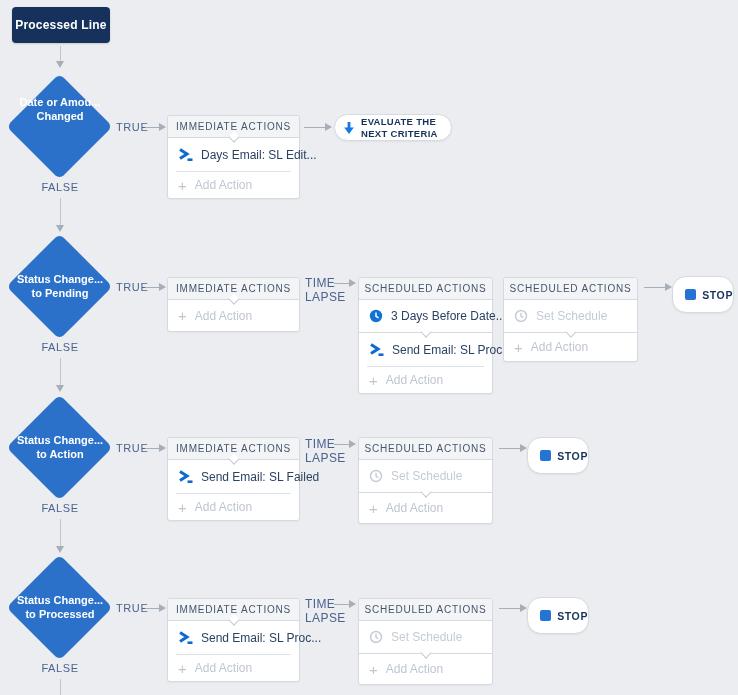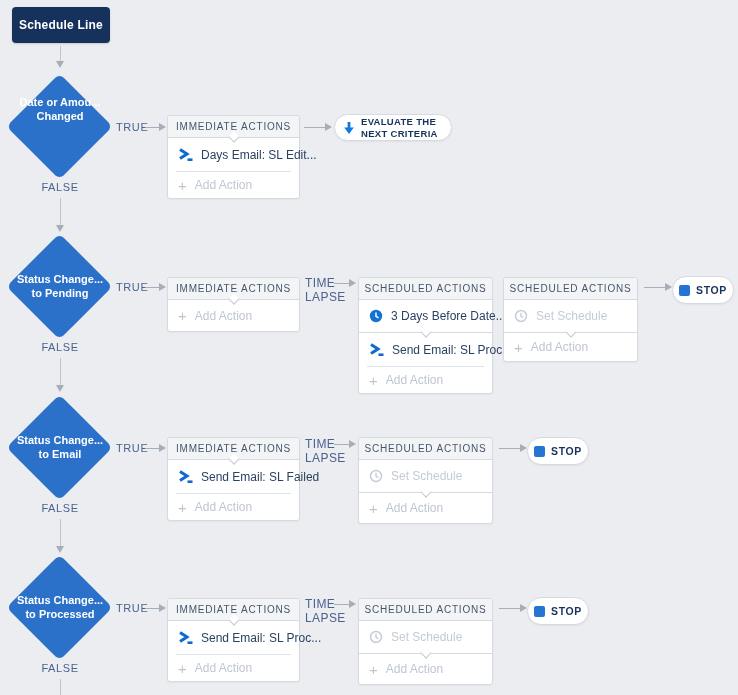--- a/index.html
+++ b/index.html
@@ -47,32 +47,32 @@
   .add-row { display:flex; align-items:center; gap:8px; padding:0 10px; height:26px;
     font-size:12px; color:#bfc6d1; cursor:pointer; position:relative; }
   .add-row .plus { font-size:15px; font-weight:400; line-height:1; }
   .muted { color:#c4cbd6; }
 
   
   .pill { position:absolute; background:#fff; border:1px solid #d5dae1; border-radius:14px;
     display:flex; align-items:center; box-shadow:0 1px 2px rgba(0,0,0,.05); cursor:pointer; }
   .eval-pill { left:334px; top:114px; width:118px; height:27px; padding:0 10px 0 8px; gap:6px; }
   .eval-text { font-size:9.5px; font-weight:bold; color:#16325c; line-height:1.2; letter-spacing:0.3px; }
-  .stop-pill { width:62px; height:28px; justify-content:center; gap:6px; }
+  .stop-pill { width:62px; height:37px; justify-content:flex-end; gap:6px; }
   .stop-square { width:11px; height:11px; background:#2574d4; border-radius:2px; }
   .stop-text { font-size:10.5px; font-weight:bold; color:#16325c; letter-spacing:0.6px; }
 
   .icon { display:inline-flex; flex:none; }
 </style>
 </head>
 <body>
 
 <div class="canvas">
 
-  <div class="start-box">Schedule Line</div>
+  <div class="start-box">Processed Line</div>
   <div class="vline" style="left:60px; top:46px; height:15px;"></div>
   <div class="ah-down" style="left:56px; top:61px;"></div>
 
   <div class="diamond" style="left:22px; top:89px;"></div>
   <div class="diamond-label" style="top:96px;">
     <div>Date or Amou...</div>
       <div>Changed</div>
   </div>
   <div class="lbl" style="left:116px; top:121px;">TRUE</div>
   <div class="hline" style="left:145px; top:127px; width:15px;"></div>
@@ -205,21 +205,21 @@
   <div class="hline" style="left:644px; top:287px; width:22px;"></div>
   <div class="ah-right" style="left:665px; top:283px;"></div>
   <div class="pill stop-pill" style="left:672px; top:276px;">
     <span class="stop-square"></span>
     <span class="stop-text">STOP</span>
   </div>
 
   <div class="diamond" style="left:22px; top:410px;"></div>
   <div class="diamond-label" style="top:434px;">
     <div>Status Change...</div>
-      <div>to Email</div>
+      <div>to Action</div>
   </div>
   <div class="lbl" style="left:116px; top:442px;">TRUE</div>
   <div class="hline" style="left:145px; top:448px; width:15px;"></div>
   <div class="ah-right" style="left:159px; top:444px;"></div>
   <div class="lbl lbl-center" style="top:502px;">FALSE</div>
   <div class="vline" style="left:60px; top:519px; height:27px;"></div>
   <div class="ah-down" style="left:56px; top:546px;"></div>
 
   <div class="action-box" style="left:167px; top:437px; width:133px;">
     <div class="box-header">IMMEDIATE ACTIONS</div>

